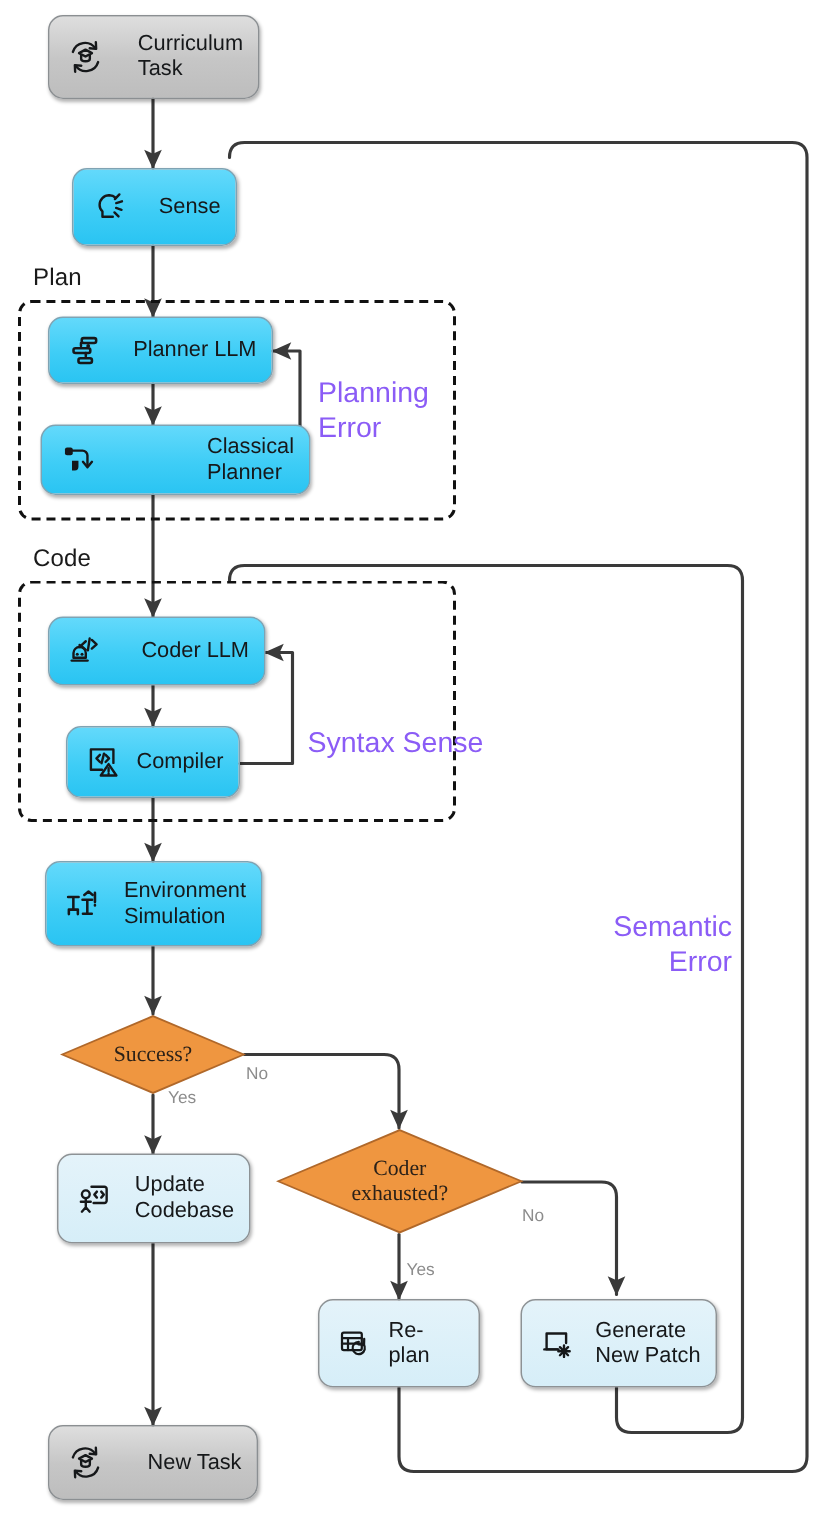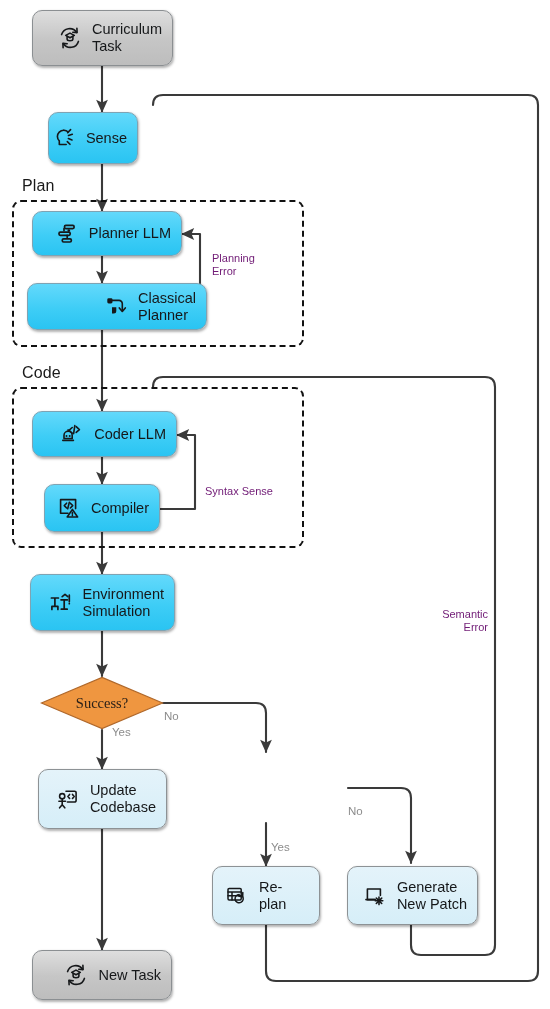--- a/index.html
+++ b/index.html
@@ -37,21 +37,21 @@
     padding:0 3px;
     white-space:nowrap;
   }
 
   
   .node{
     position:absolute;
     box-sizing:border-box;
     display:flex;
     align-items:center;
-    justify-content:flex-end;
+    justify-content:space-between;
     gap:9px;
     padding:0 10px 0 11px;
     border-radius:10px;
     border:1px solid #8c9296;
     box-shadow:1px 1.5px 2.5px rgba(0,0,0,.30);
   }
   .node .label{
     font-size:14.5px;
     line-height:1.16;
     color:#16181a;
@@ -95,23 +95,23 @@
 
   
   .edge-label{
     position:absolute;
     font-size:11.5px;
     color:#8c8c8c;
     white-space:nowrap;
   }
   .err-label{
     position:absolute;
-    font-size:11px;
+    font-size:19px;
     line-height:1.2;
-    color:#701a75;
+    color:#8b5cf6;
     white-space:pre-line;
   }
   .err-label.right-al{text-align:right;}
 </style>
 </head>
 <body>
 
 <div id="canvas">
 
   <svg class="edges" viewBox="0 0 550 1009">
@@ -170,21 +170,21 @@
         <path d="M19.9 3.2 L20.1 7.6 L15.8 7.2"></path>
         <path d="M6.1 22.8 L5.9 18.4 L10.2 18.8"></path>
         <path d="M13 8.1 L17.3 10.4 L13 12.7 L8.7 10.4 Z"></path>
         <path d="M10.1 11.6v2.5c0 1 1.3 1.7 2.9 1.7s2.9-.7 2.9-1.7v-2.5"></path>
       </svg>
     </span>
     <span class="label">Curriculum
 Task</span>
   </div>
 
-  <div class="node cyan" style="left:48px;top:112px;width:90px;height:52px;">
+  <div class="node cyan" style="left:48px;top:112px;width:110px;height:52px;">
     <span class="ico">
       <svg viewBox="0 0 26 26" width="26" height="26" fill="none" stroke="#16181a" stroke-width="1.6" stroke-linecap="round" stroke-linejoin="round">
         <path d="M12.8 5.2c-3.6 0-6.4 2.9-6.4 6.4 0 1.9.8 3.3 1.9 4.3v3.6h6.9"></path>
         <path d="M12.8 5.2c1.7 0 3.3.7 4.5 1.8"></path>
         <path d="M19.6 4.6 L16.6 7.7"></path>
         <path d="M21.3 9.2 L17.5 10.4"></path>
         <path d="M21.0 14.9 L17.4 13.6"></path>
         <path d="M19.0 19.3 L16.3 16.6"></path>
       </svg>
     </span>
@@ -314,20 +314,27 @@
 New Patch</span>
   </div>
 
   <div class="diamond" style="left:40px;top:676px;width:124px;height:54px;">
     <svg viewBox="0 0 124 54" width="124" height="54">
       <polygon points="62,1.4 122.6,27 62,52.6 1.4,27" fill="#ef9640" stroke="#b0682a" stroke-width="1.2"></polygon>
     </svg>
     <span class="dia-text">Success?</span>
   </div>
 
+  <div class="diamond" style="left:184px;top:752px;width:165px;height:71px;">
+    <svg viewBox="0 0 165 71" width="165" height="71">
+      <polygon points="82.5,1.4 163.6,35.5 82.5,69.6 1.4,35.5" fill="#ef9640" stroke="#b0682a" stroke-width="1.2"></polygon>
+    </svg>
+    <span class="dia-text">Coder
+exhausted?</span>
+  </div>
 
   <span class="edge-label" style="left:112px;top:726px;">Yes</span>
   <span class="edge-label" style="left:164px;top:710px;">No</span>
   <span class="edge-label" style="left:271px;top:841px;">Yes</span>
   <span class="edge-label" style="left:348px;top:805px;">No</span>
 
   <span class="err-label" style="left:212px;top:252px;">Planning
 Error</span>
   <span class="err-label" style="left:205px;top:485px;">Syntax Sense</span>
   <span class="err-label right-al" style="left:398px;top:608px;width:90px;">Semantic

